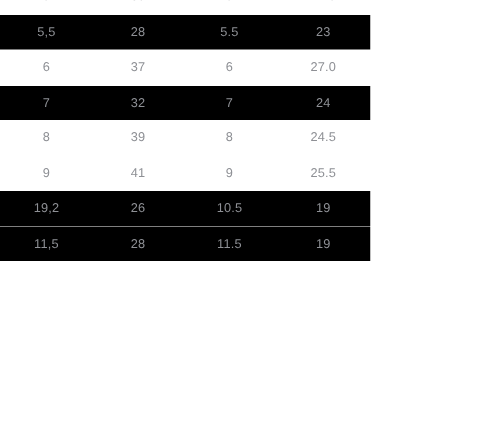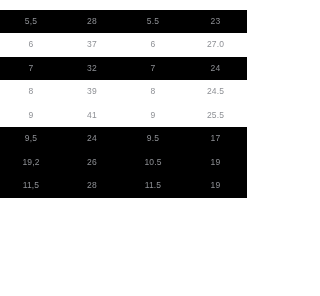--- a/index.html
+++ b/index.html
@@ -102,26 +102,20 @@
             <td>8</td>
             <td>24.5</td>
           </tr>
           <tr class="row-odd">
             <td>9</td>
             <td>41</td>
             <td>9</td>
             <td>25.5</td>
           </tr>
           <tr class="row-even">
-            <td>9,5</td>
-            <td>24</td>
-            <td>9.5</td>
-            <td>17</td>
-          </tr>
-          <tr class="row-even">
             <td>19,2</td>
             <td>26</td>
             <td>10.5</td>
             <td>19</td>
           </tr>
           <tr class="row-even">
             <td>11,5</td>
             <td>28</td>
             <td>11.5</td>
             <td>19</td>

